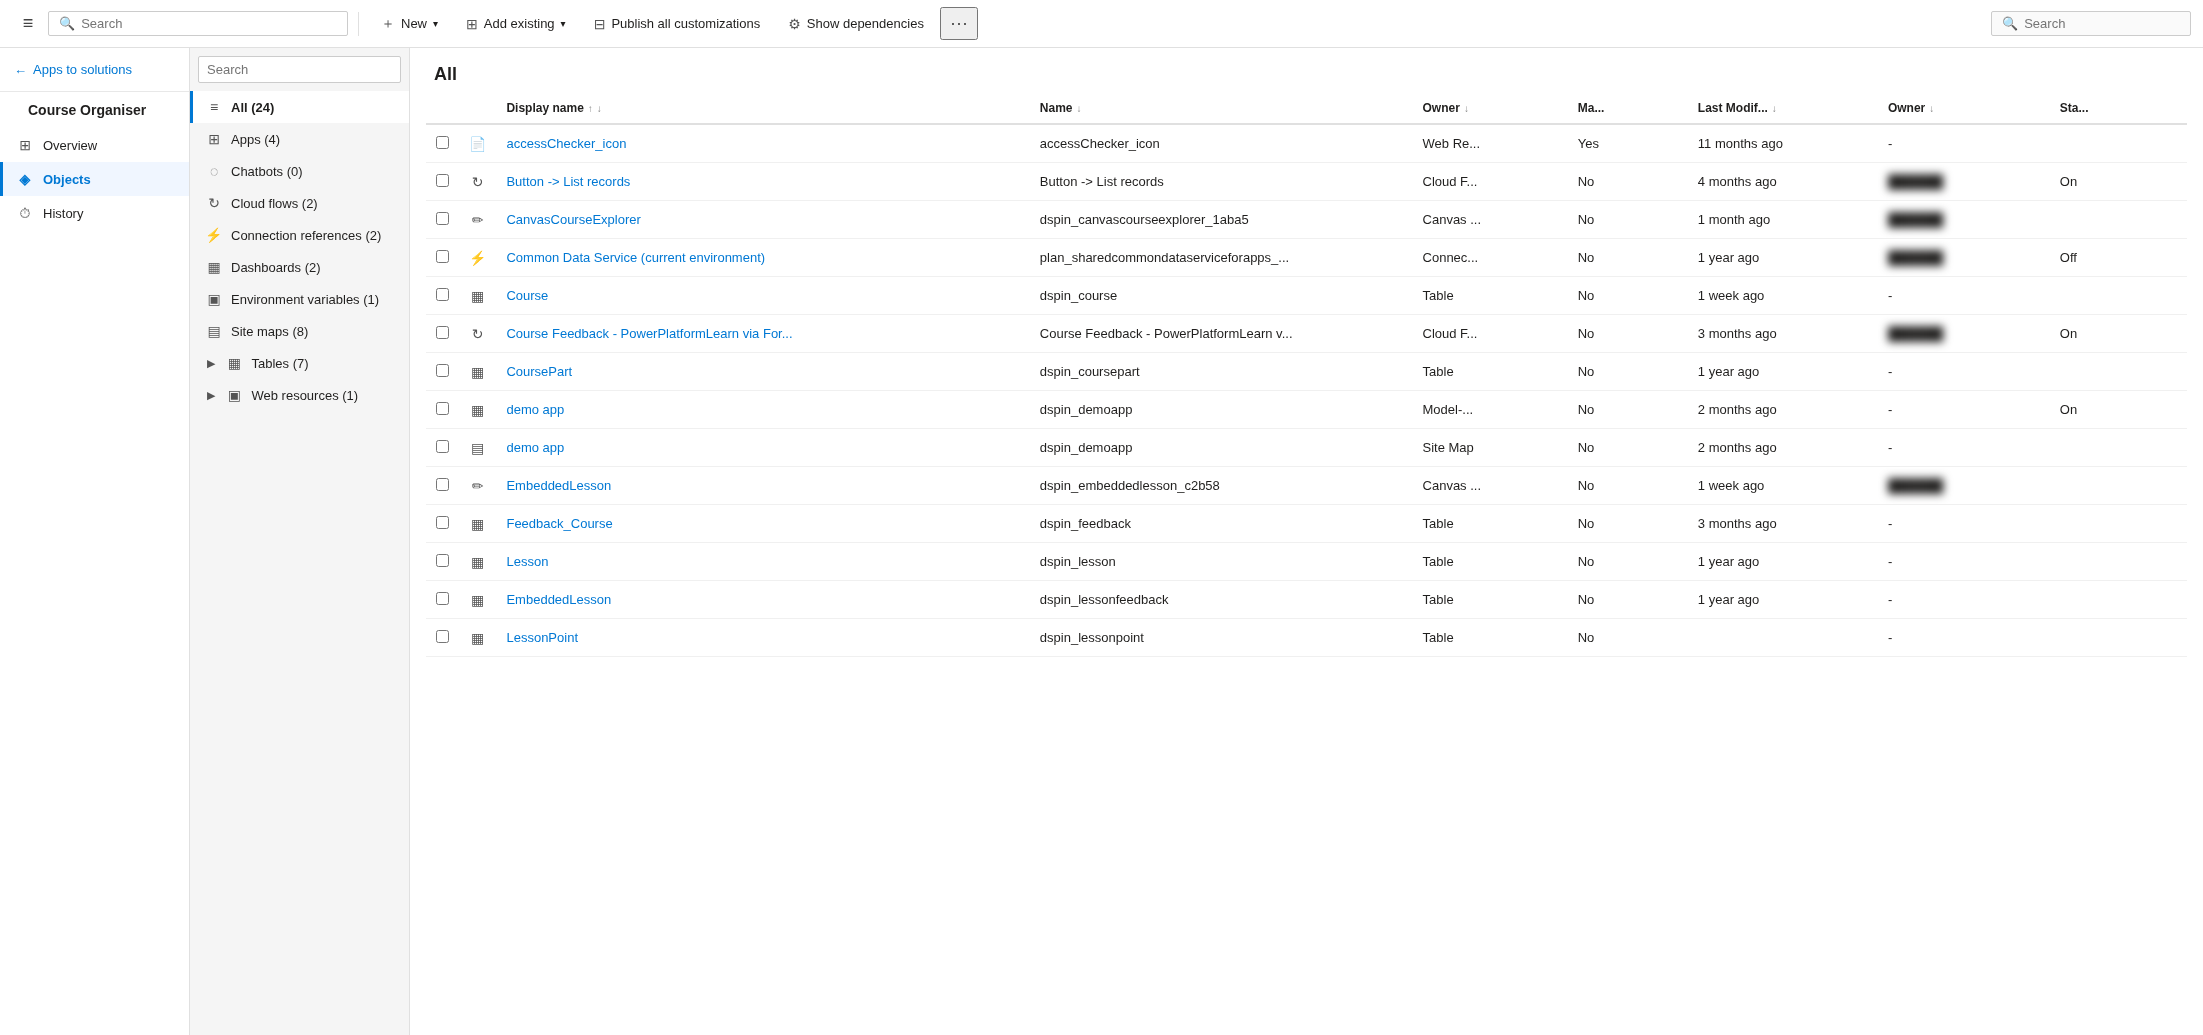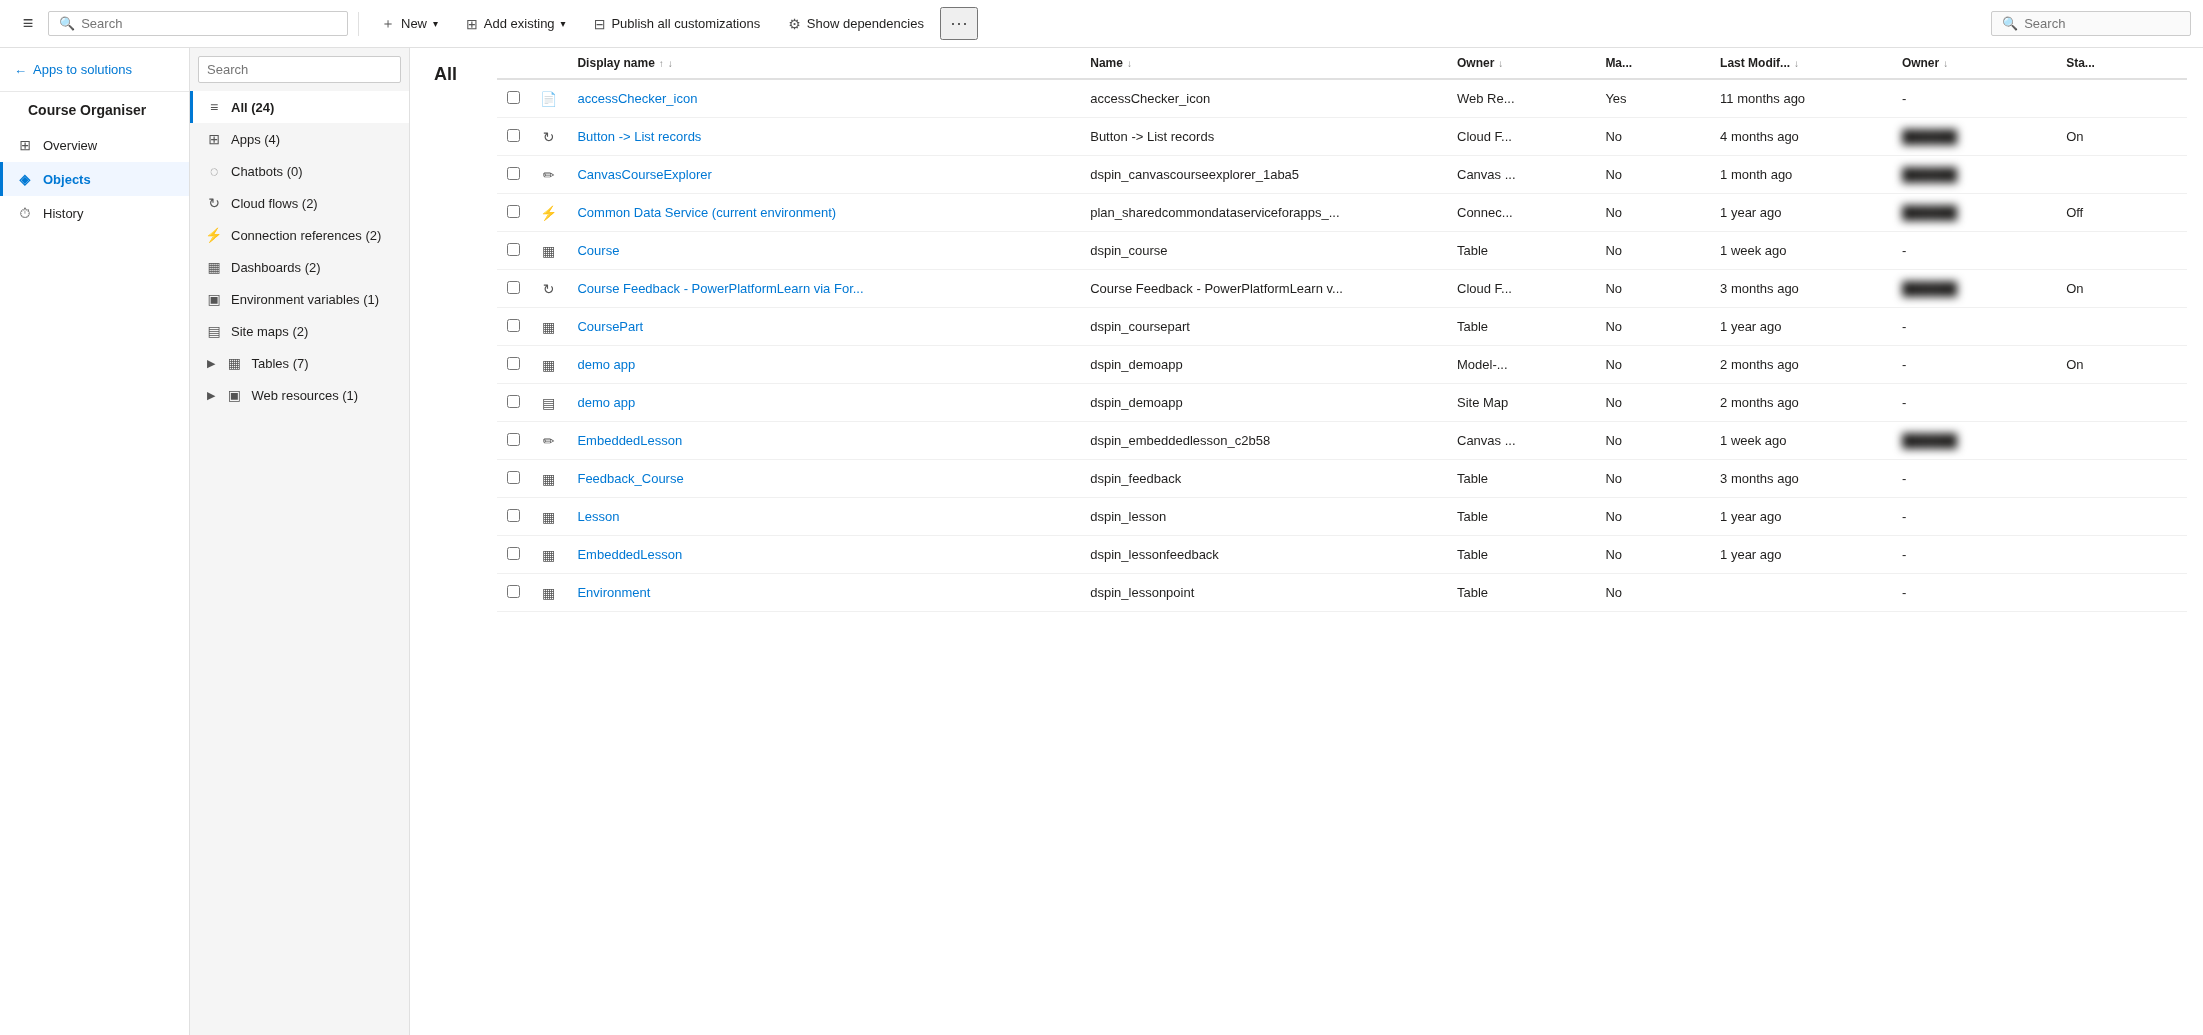--- a/index.html
+++ b/index.html
@@ -52,21 +52,21 @@
     .middle-item {
       display: flex; align-items: center; gap: 8px; padding: 8px 12px;
       cursor: pointer; font-size: 13px; color: #201f1e; border-left: 3px solid transparent;
     }
     .middle-item.active { background: #fff; border-left: 3px solid #0078d4; font-weight: 600; }
     .middle-item .m-icon { width: 18px; font-size: 14px; color: #555; text-align: center; }
     .middle-item .label { flex: 1; }
     .middle-tree-toggle { font-size: 11px; color: #555; cursor: pointer; padding: 0 2px; }
 
     
-    .content { flex: 1; display: flex; flex-direction: row; overflow: hidden; background: #fff; }
+    .content { flex: 1; display: flex; flex-direction: column; overflow: hidden; background: #fff; }
     .ct-more { font-size: 18px; color: #444; padding: 4px 8px; cursor: pointer; }
     .content-title { padding: 16px 24px 8px; font-size: 18px; font-weight: 600; }
 
     
     .table-wrap { flex: 1; overflow-y: auto; padding: 0 16px; }
     table { width: 100%; border-collapse: collapse; }
     thead tr { border-bottom: 2px solid #e0e0e0; }
     thead th {
       padding: 8px 10px; text-align: left; font-weight: 600; font-size: 12px;
       color: #201f1e; white-space: nowrap; user-select: none;
@@ -172,21 +172,21 @@
     <div class="middle-item">
       <span class="m-icon">▦</span>
       <span class="label">Dashboards (2)</span>
     </div>
     <div class="middle-item">
       <span class="m-icon">▣</span>
       <span class="label">Environment variables (1)</span>
     </div>
     <div class="middle-item">
       <span class="m-icon">▤</span>
-      <span class="label">Site maps (2)</span>
+      <span class="label">Site maps (8)</span>
     </div>
     <div class="middle-item">
       <span class="middle-tree-toggle">▶</span>
       <span class="m-icon">▦</span>
       <span class="label">Tables (7)</span>
     </div>
     <div class="middle-item">
       <span class="middle-tree-toggle">▶</span>
       <span class="m-icon">▣</span>
       <span class="label">Web resources (1)</span>
@@ -452,21 +452,21 @@
     <td class="col-owner">
       -
     </td>
     <td class="col-status"></td>
   </tr>
             <tr>
     <td class="row-icon" style="text-align:center;">
       <input type="checkbox" style="">
     </td>
     <td class="row-icon" style="color:#555; font-size:14px;">▦</td>
-    <td class="col-display" style="color:#0078d4; cursor:pointer;">Environment</td>
+    <td class="col-display" style="color:#0078d4; cursor:pointer;">LessonPoint</td>
     <td><span class="row-more">⋮</span></td>
     <td class="col-name">dspin_lessonpoint</td>
     <td class="col-type">Table</td>
     <td class="col-managed">No</td>
     <td class="col-modified"></td>
     <td class="col-owner">
       -
     </td>
     <td class="col-status"></td>
   </tr>

